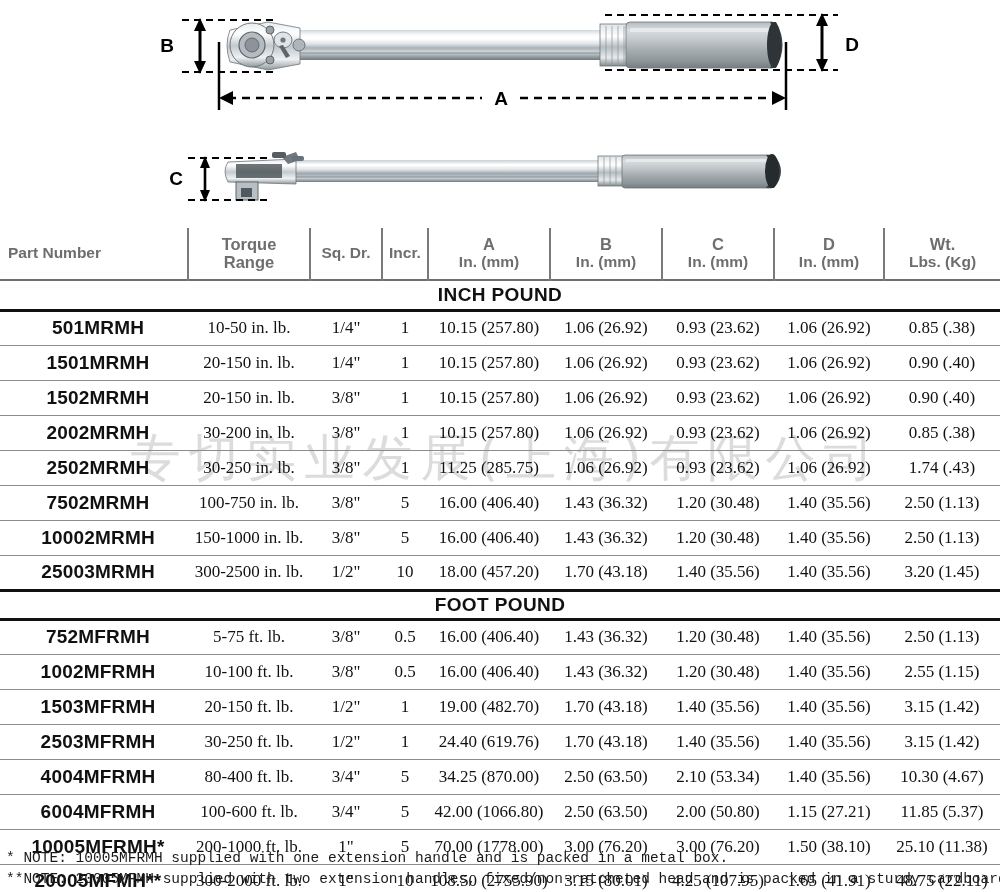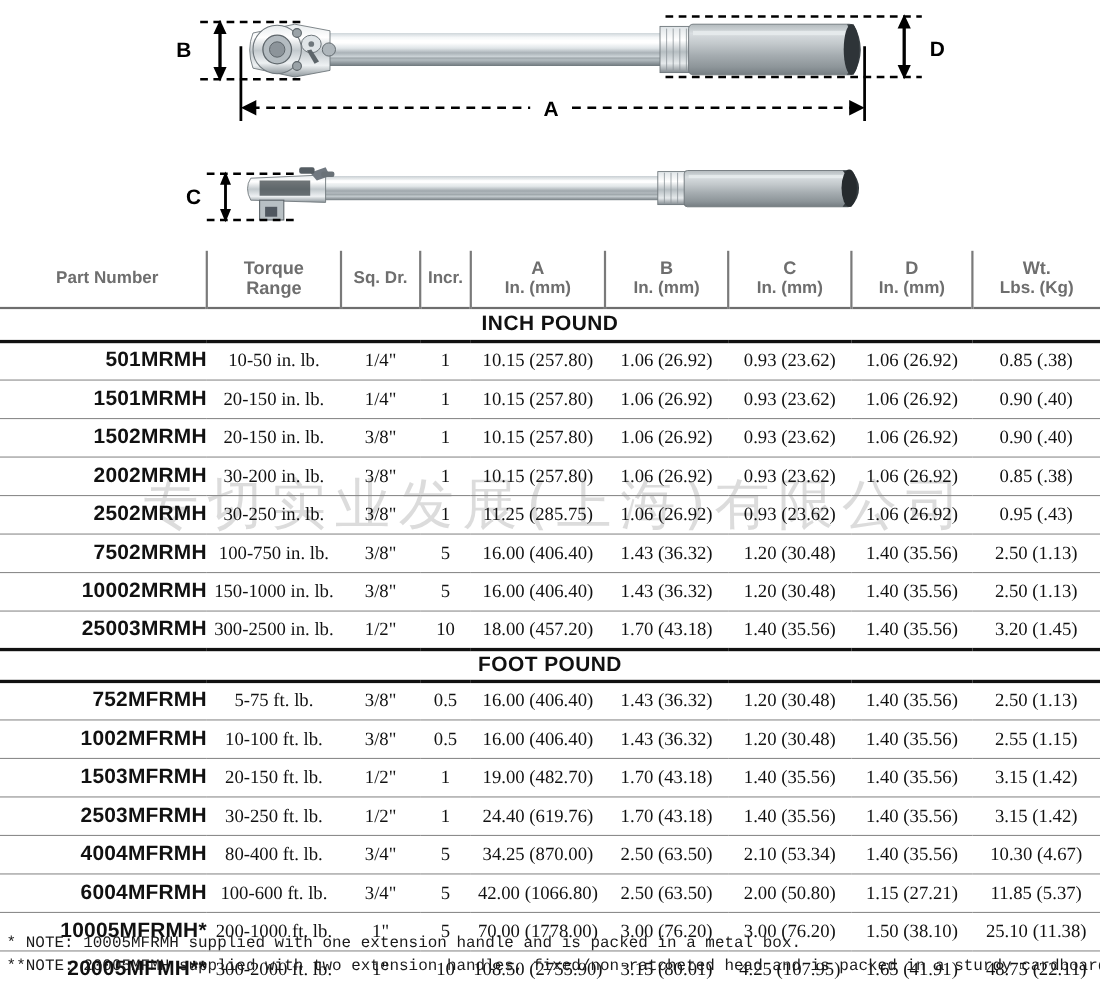--- a/index.html
+++ b/index.html
@@ -67,21 +67,21 @@
     color: #6e6e6e;
     font-weight: bold;
     font-size: 16.5px;
     text-align: center;
     line-height: 1.08;
     padding-bottom: 3px;
     vertical-align: bottom;
     height: 52px;
   }
   .hdr-row th.first {
-    text-align: center;
+    text-align: left;
     padding-left: 8px;
   }
   .vline { border-left: 2px solid #7a7a7a; }
 
   .hdr-top { font-size: 16.5px; display:block; }
   .hdr-bot { font-size: 15.5px; display:block; }
 
   
   .section-row td {
     text-align: center;
@@ -96,21 +96,21 @@
   
   .data-row td {
     height: 35px;
     font-size: 17px;
     color: #111;
     text-align: center;
     border-top: 1.6px solid #8c8c8c;
     font-family: "Liberation Serif", serif;
   }
   .data-row td.part {
-    text-align: right;
+    text-align: center;
     padding-left: 8px;
     font-weight: bold;
     font-size: 19px;
     letter-spacing: 0.2px;
     font-family: "Liberation Sans", sans-serif;
     margin-left: 26px;
   }
   .thick-top td { border-top: 3px solid #111 !important; }
   .thick-bottom td { border-bottom: 3px solid #111; }
   .hdr-under td { border-top: 2.5px solid #6e6e6e; height: 0; padding:0; }
@@ -397,21 +397,21 @@
         </tr>
         <tr class="data-row">
           <td class="part">2502MRMH</td>
           <td>30-250 in. lb.</td>
           <td>3/8"</td>
           <td>1</td>
           <td>11.25 (285.75)</td>
           <td>1.06 (26.92)</td>
           <td>0.93 (23.62)</td>
           <td>1.06 (26.92)</td>
-          <td>0.95 (.43)</td>
+          <td>1.74 (.43)</td>
         </tr>
         <tr class="data-row">
           <td class="part">7502MRMH</td>
           <td>100-750 in. lb.</td>
           <td>3/8"</td>
           <td>5</td>
           <td>16.00 (406.40)</td>
           <td>1.43 (36.32)</td>
           <td>1.20 (30.48)</td>
           <td>1.40 (35.56)</td>

